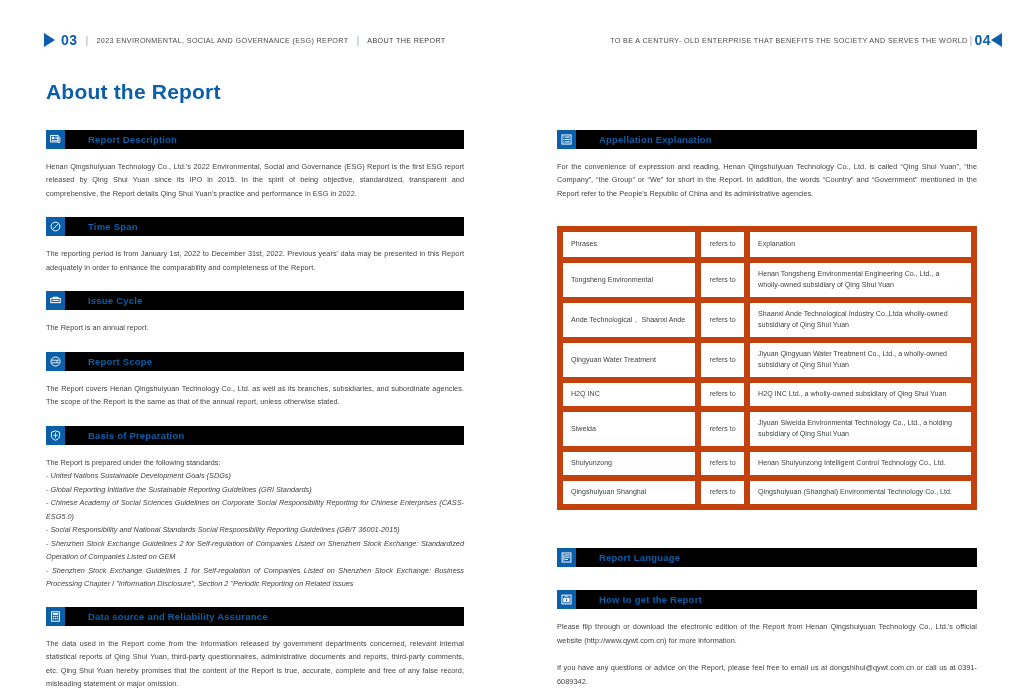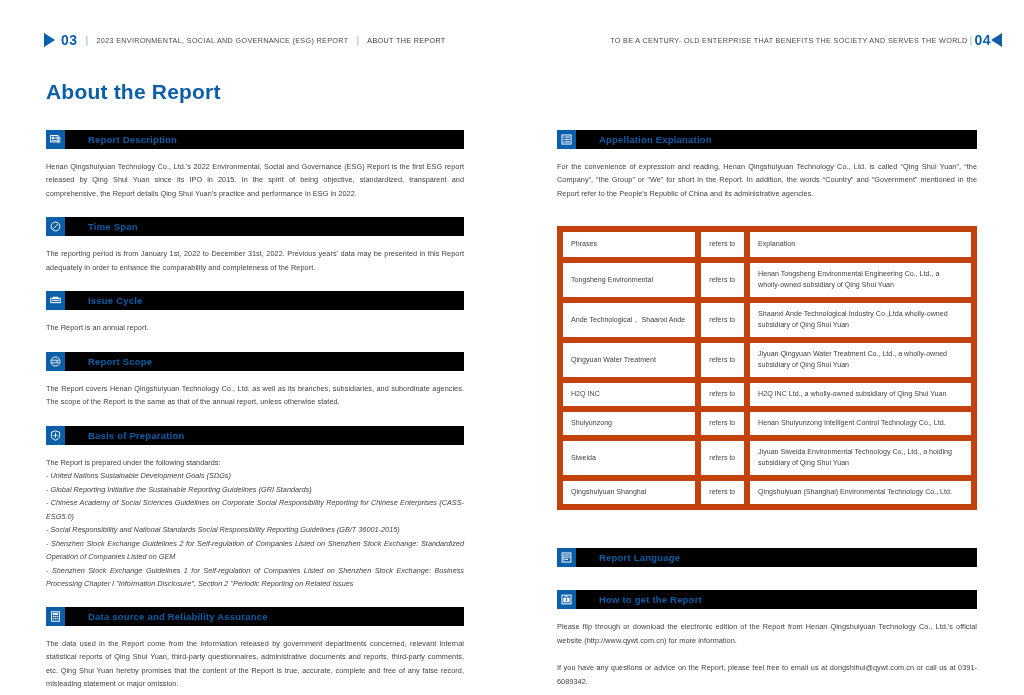--- a/index.html
+++ b/index.html
@@ -76,21 +76,21 @@
   }
   .ptable td {
     border: 6px solid #c2410c;
     font-size: 7.1px;
     line-height: 1.55;
     color: #3f3f3f;
     padding: 6px 8px;
     vertical-align: middle;
   }
   .ptable td.c-phrase { width: 140px; }
-  .ptable td.c-refers { width: 49px; color: #4a4a4a; }
+  .ptable td.c-refers { width: 49px; text-align: center; color: #4a4a4a; }
   .ptable td.c-expl   { width: 231px; }
   .ptable tr:first-child td { padding-top: 7px; padding-bottom: 7px; }
 
   
   .gap-22 { height: 22px; }
   .gap-12 { height: 12px; }
 </style>
 </head>
 <body>
 
@@ -247,28 +247,28 @@
           <td class="c-phrase">Qingyuan Water Treatment</td>
           <td class="c-refers">refers to</td>
           <td class="c-expl">Jiyuan Qingyuan Water Treatment Co., Ltd., a wholly-owned subsidiary of Qing Shui Yuan</td>
         </tr>
         <tr>
           <td class="c-phrase">H2Q INC</td>
           <td class="c-refers">refers to</td>
           <td class="c-expl">H2Q INC Ltd., a wholly-owned subsidiary of Qing Shui Yuan</td>
         </tr>
         <tr>
+          <td class="c-phrase">Siweida</td>
+          <td class="c-refers">refers to</td>
+          <td class="c-expl">Jiyuan Siweida Environmental Technology Co., Ltd., a holding subsidiary of Qing Shui Yuan</td>
+        </tr>
+        <tr>
           <td class="c-phrase">Shuiyunzong</td>
           <td class="c-refers">refers to</td>
           <td class="c-expl">Henan Shuiyunzong Intelligent Control Technology Co., Ltd.</td>
-        </tr>
-        <tr>
-          <td class="c-phrase">Siweida</td>
-          <td class="c-refers">refers to</td>
-          <td class="c-expl">Jiyuan Siweida Environmental Technology Co., Ltd., a holding subsidiary of Qing Shui Yuan</td>
         </tr>
         <tr>
           <td class="c-phrase">Qingshuiyuan Shanghai</td>
           <td class="c-refers">refers to</td>
           <td class="c-expl">Qingshuiyuan (Shanghai) Environmental Technology Co., Ltd.</td>
         </tr>
       </tbody>
     </table>
 
     <div class="gap-22"></div>

